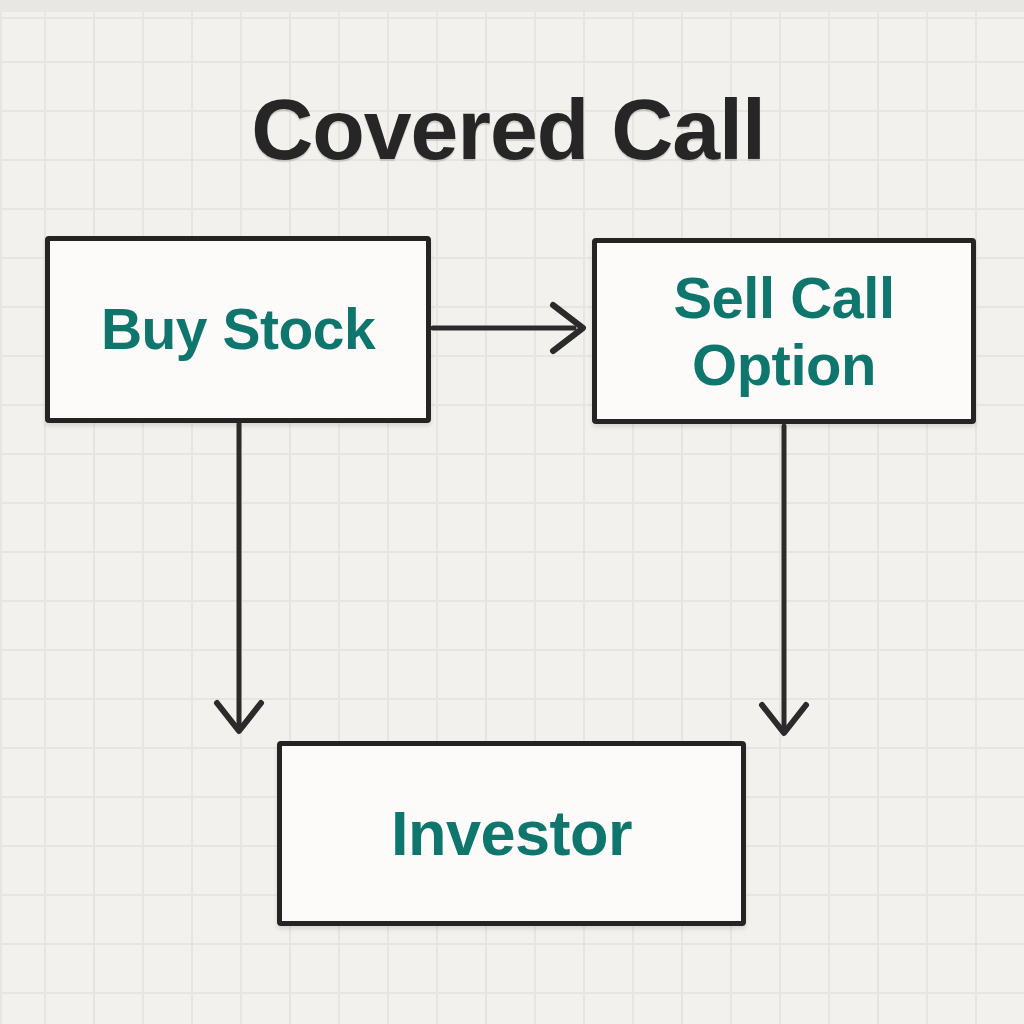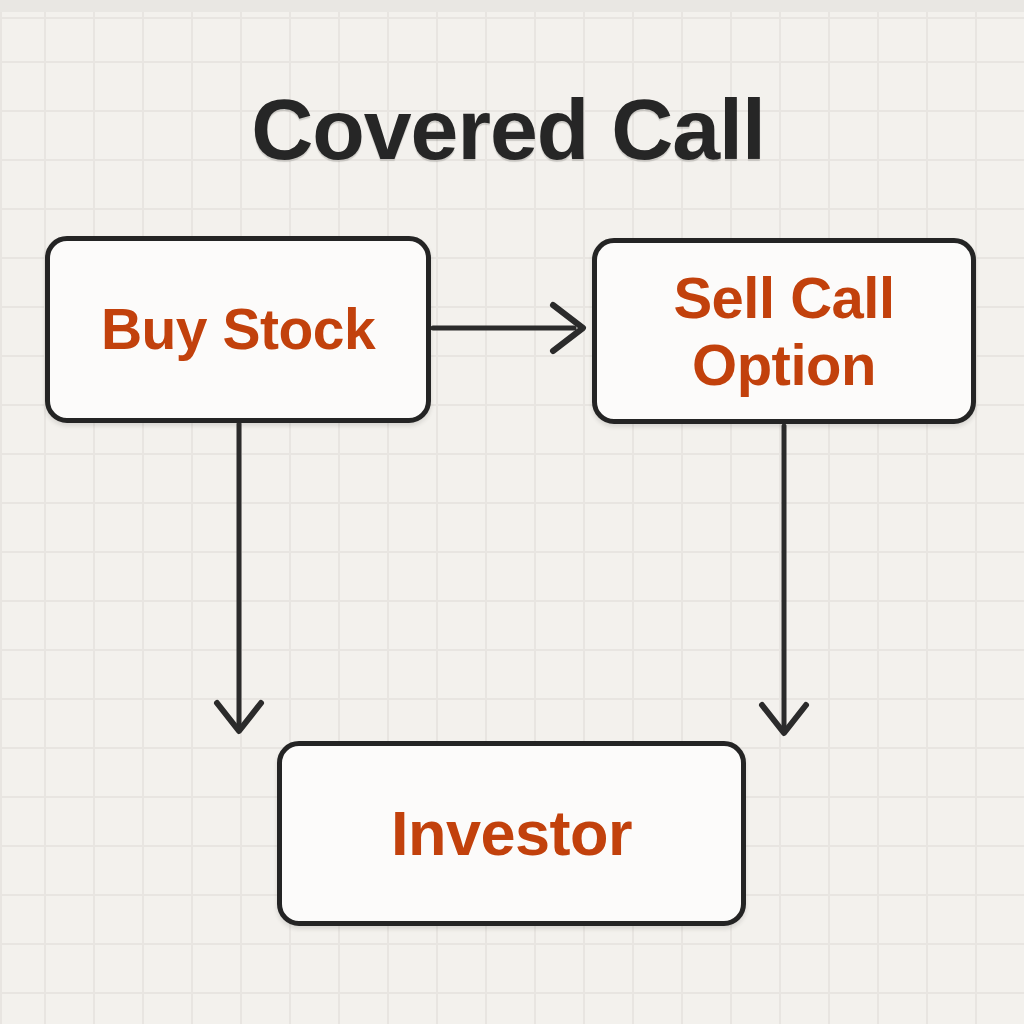--- a/index.html
+++ b/index.html
@@ -34,26 +34,26 @@
     letter-spacing: -1px;
     color: #262626;
     text-shadow: 0 2px 1px rgba(40,38,35,0.18);
     white-space: nowrap;
   }
   .node {
     position: absolute;
     box-sizing: border-box;
     background: #fcfbfa;
     border: 5px solid #242424;
-    border-radius: 22px;
+    border-radius: 4px;
     display: flex;
     align-items: center;
     justify-content: center;
     text-align: center;
-    color: #c2410c;
+    color: #0f766e;
     font-weight: bold;
     box-shadow: 0 3px 4px rgba(60,55,48,0.14);
   }
   .node .label {
     line-height: 1.16;
     letter-spacing: -0.5px;
   }
   .node-buy-stock {
     left: 45px;  top: 224px;  width: 386px; height: 187px;
     font-size: 57px;

